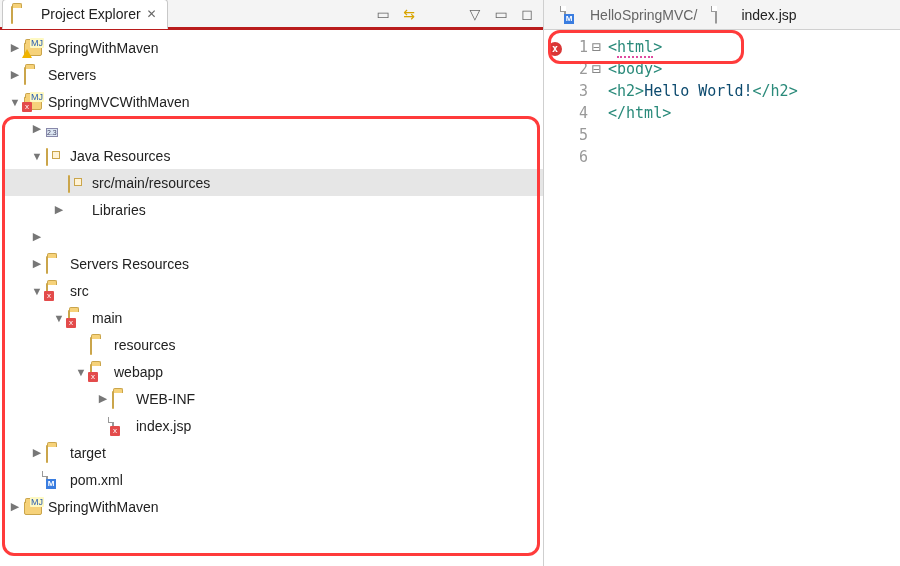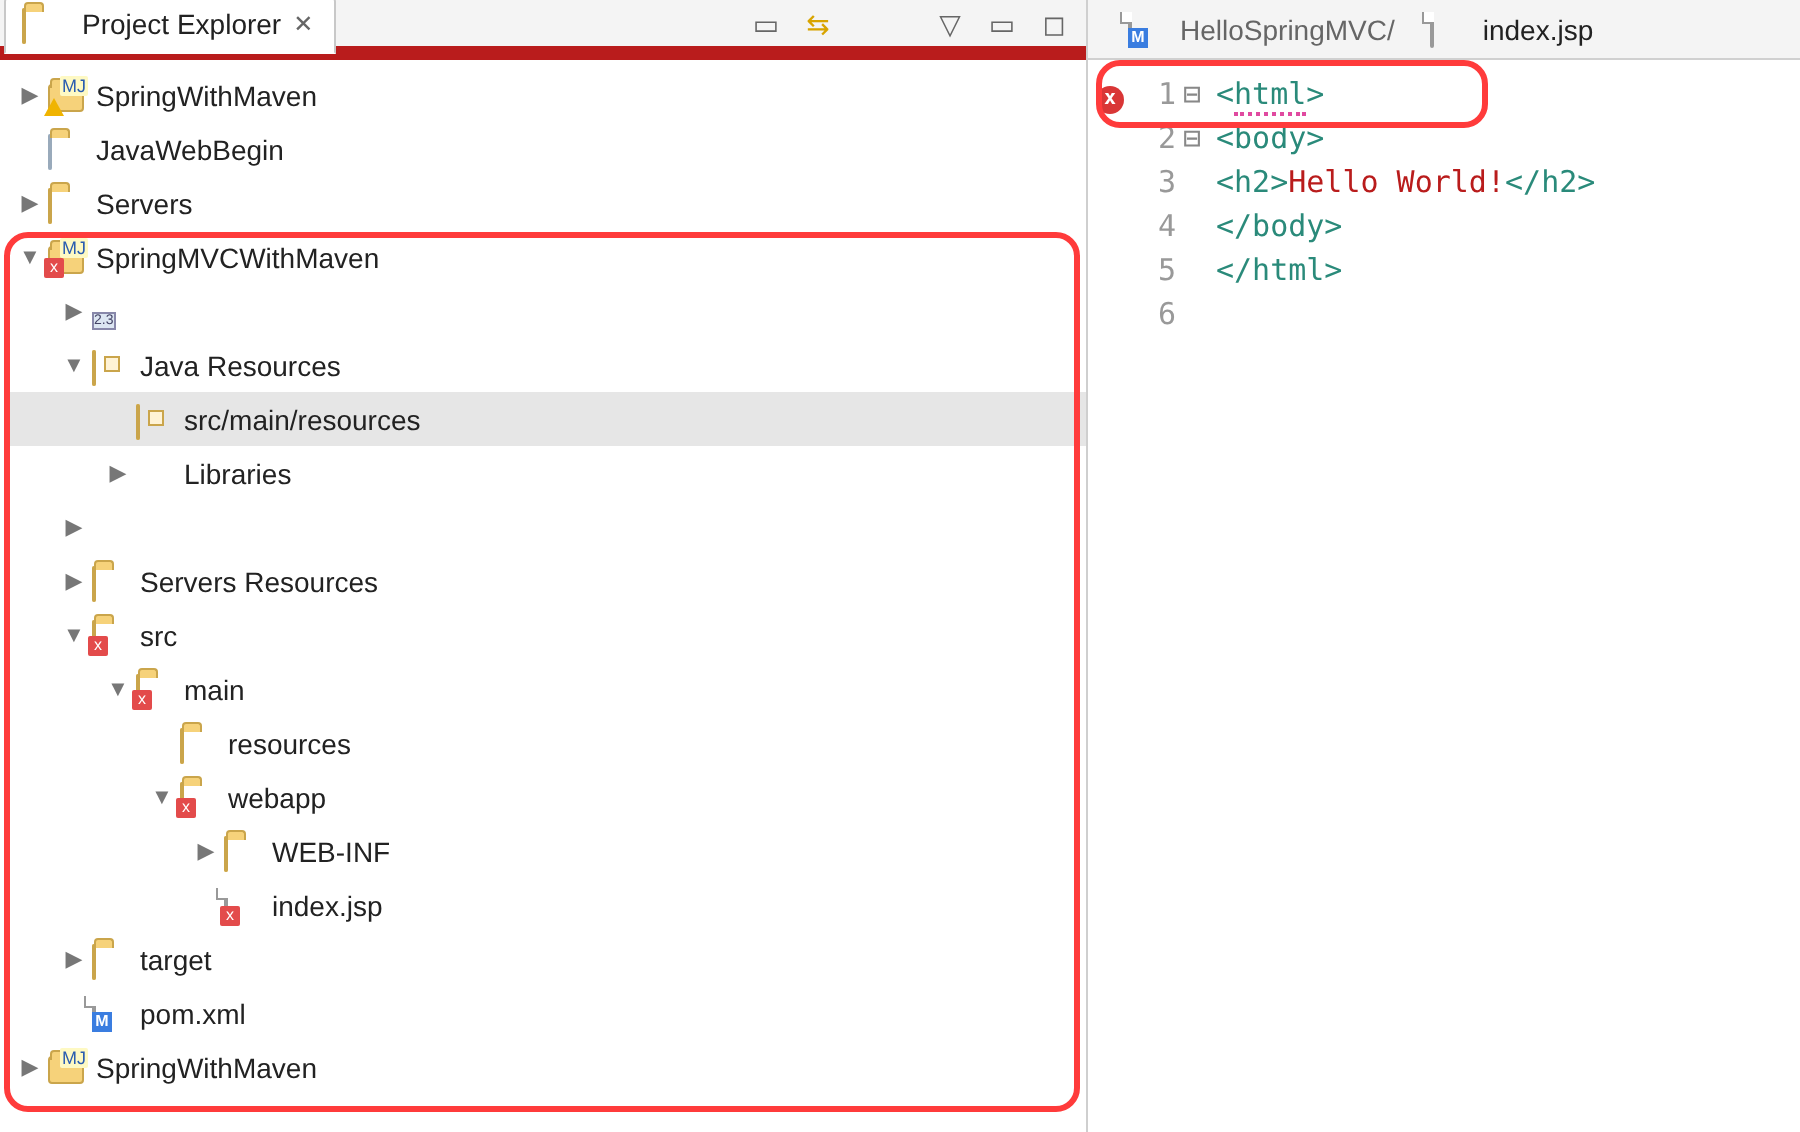--- a/index.html
+++ b/index.html
@@ -17,21 +17,21 @@
     width: 544px;
     height: 566px;
     position: relative;
     border-right: 1px solid #cfcfcf;
     background: #fff;
   }
   .panel-header {
     display: flex;
     align-items: center;
     height: 30px;
-    border-bottom: 7px solid #b91c1c;
+    border-bottom: 3px solid #b91c1c;
     background: #f4f4f4;
   }
   .tab {
     display: flex;
     align-items: center;
     gap: 6px;
     padding: 4px 10px 4px 8px;
     background: #fff;
     border: 1px solid #c8c8c8;
     border-bottom: 1px solid #fff;
@@ -198,21 +198,21 @@
     font-size: 15px;
     padding-top: 6px;
   }
   .gutter-err { width: 22px; text-align: center; }
   .gutter-num { width: 22px; text-align: right; color: #999; }
   .gutter-fold { width: 16px; text-align: center; color: #888; }
   .code-lines { padding-left: 4px; }
   .code-lines .ln { height: 22px; line-height: 22px; white-space: pre; }
   .gutter-err div, .gutter-num div, .gutter-fold div { height: 22px; line-height: 22px; }
   .tag { color: #2a8a7a; }
-  .txt { color: #b91c1c; }
+  .txt { color: #0c4a6e; }
   .err-mark {
     display:inline-block; width:14px; height:14px;
     border-radius:50%; background:#d93636; color:#fff;
     font-size:10px; line-height:14px; text-align:center; font-weight:bold;
   }
   .hb2 { left: 4px; top: 30px; width: 196px; height: 34px; }
   .cursor-line {
     position:absolute; left:46px; right:4px; top:36px; height:22px;
     background:#eef3fa; z-index:-1;
   }
@@ -245,25 +245,20 @@
     <div class="row">
       <span class="arrow">▶</span>
       <span class="ico proj-ico">
           <span class="fold"></span>
           <span class="j">MJ</span>
           <span class="badge-warn"></span>
         </span>
       <span>SpringWithMaven</span>
     </div>
 
-    <div class="row">
-      <span class="arrow blank">▶</span>
-      <span class="ico"><span class="fold" style="background:#d9e6f2;border-color:#9ab"></span></span>
-      <span>JavaWebBegin</span>
-    </div>
 
     <div class="row">
       <span class="arrow">▶</span>
       <span class="ico"><span class="fold open"></span></span>
       <span>Servers</span>
     </div>
 
     <div class="row">
       <span class="arrow">▼</span>
       <span class="ico proj-ico">
@@ -405,20 +400,19 @@
       <div>⊟</div>
       <div></div>
         <div></div>
         <div></div>
         <div></div>
     </div>
     <div class="code-lines">
       <div class="ln"><span class="tag">&lt;</span><span class="tag underline-err">html</span><span class="tag">&gt;</span></div>
       <div class="ln"><span class="tag">&lt;body&gt;</span></div>
       <div class="ln"><span class="tag">&lt;</span><span class="tag">h2</span><span class="tag">&gt;</span><span class="txt">Hello World!</span><span class="tag">&lt;/</span><span class="tag">h2</span><span class="tag">&gt;</span></div>
-      <div class="ln"><span class="tag">&lt;/body&gt;</span></div>
       <div class="ln"><span class="tag">&lt;/html&gt;</span></div>
       <div class="ln"></div>
     </div>
   </div>
 
   <div class="highlight-box hb2"></div>
 </div>
 
 </body></html>

